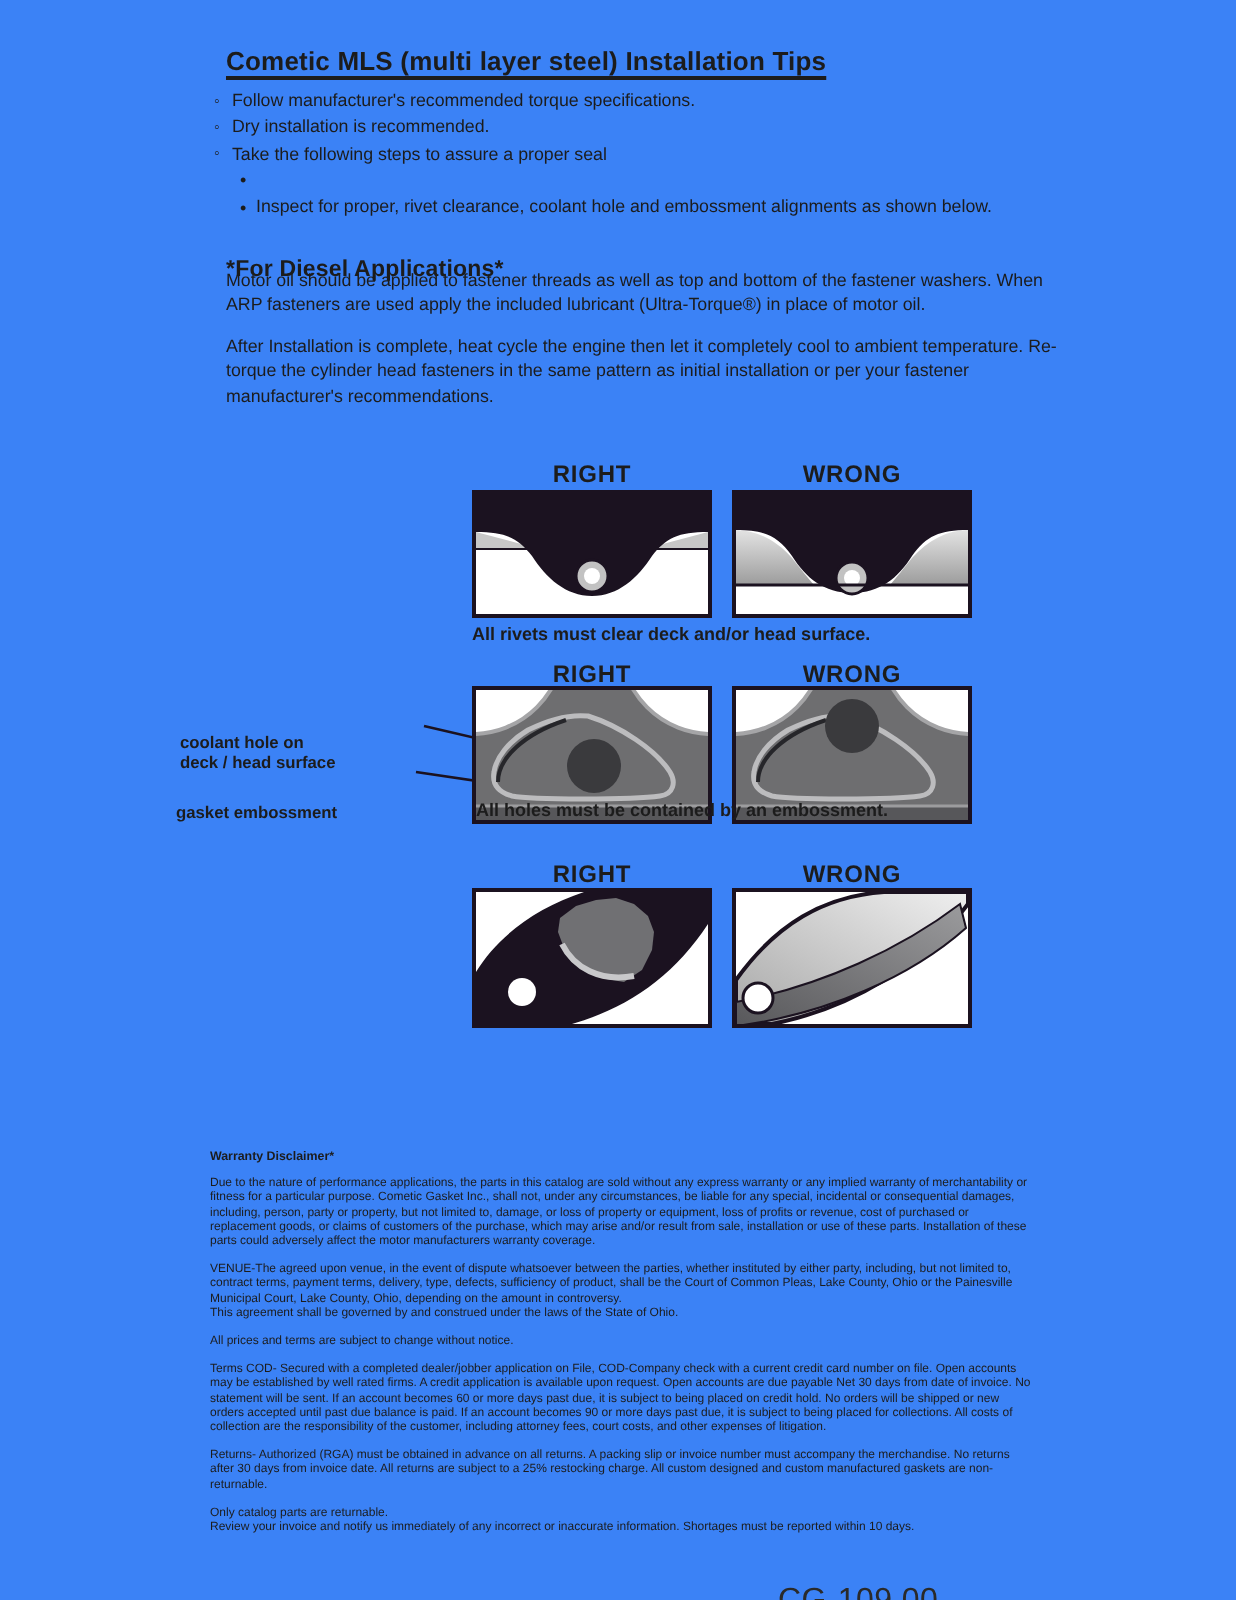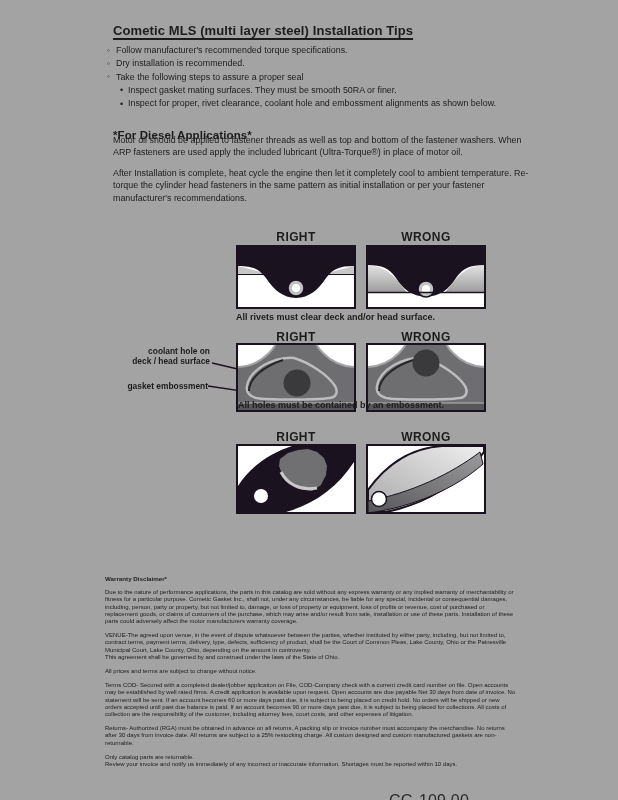--- a/index.html
+++ b/index.html
@@ -1,38 +1,38 @@
 <!DOCTYPE html>
 <html><head>
 <meta charset="utf-8">
 <style>
   html,body{margin:0;padding:0;background:#ffffff;}
   .page{
-    position:relative;width:618px;height:800px;background:#a3a3a3;overflow:hidden;
+    position:relative;width:618px;height:800px;background:#3b82f6;overflow:hidden;
     font-family:"Liberation Sans", sans-serif;color:#1c1c1c;
   }
   .abs{position:absolute;}
   .title{
     left:113px;top:23px;font-size:13px;font-weight:bold;
     text-decoration:underline;text-underline-offset:3px;text-decoration-thickness:1.5px;
     letter-spacing:0.1px;
   }
   .bullets{left:107px;top:44px;width:430px;font-size:8.9px;line-height:12.8px;}
   .bullet-line{display:flex;}
   .bullet-glyph{width:9px;flex:none;font-size:8px;padding-top:0.5px;}
   .sub{margin-left:13px;}
   .sub .bullet-glyph{width:8px;font-size:9px;}
   .h2{left:113px;top:129px;font-size:11.5px;font-weight:bold;letter-spacing:0.1px;}
   .body-para{left:113px;width:416px;font-size:8.9px;line-height:12.4px;}
   .p1{top:134px;}
   .p2{top:167px;}
   .p3{top:206px;}
   .dg-label{width:120px;text-align:center;font-size:12px;font-weight:bold;letter-spacing:0.4px;}
   .dg-caption{font-size:9px;font-weight:bold;line-height:11px;}
-  .side-label{width:120px;text-align:right;font-size:8.4px;font-weight:bold;line-height:10px;}
+  .side-label{width:120px;font-size:8.4px;font-weight:bold;line-height:10px;margin-top:20px;}
   .disclaimer{left:105px;top:575px;width:413px;font-size:6px;line-height:7.2px;}
   .disclaimer h3{font-size:6.2px;margin:0 0 7px 0;}
   .d-para{margin:0 0 7px 0;}
   .d-para.tight{margin:0;}
   .footer-code{left:389px;top:792px;font-size:16px;letter-spacing:0.2px;color:#2a2a2a;}
   svg{display:block;}
 </style>
 </head>
 <body>
 
@@ -48,21 +48,20 @@
     <div class="bullet-line">
       <span class="bullet-glyph">◦</span>
       <span>Dry installation is recommended.</span>
     </div>
     <div class="bullet-line">
       <span class="bullet-glyph">◦</span>
       <span>Take the following steps to assure a proper seal</span>
     </div>
     <div class="bullet-line sub">
       <span class="bullet-glyph">•</span>
-      <span>Inspect gasket mating surfaces.  They must be smooth 50RA or finer.</span>
     </div>
     <div class="bullet-line sub">
       <span class="bullet-glyph">•</span>
       <span>Inspect for proper, rivet clearance, coolant hole and embossment alignments as shown below.</span>
     </div>
   </div>
 
   <div class="abs h2">*For Diesel Applications*</div>
   <div class="abs body-para p1">Motor oil should be applied to fastener threads as well as top and bottom of the fastener washers. When ARP fasteners are used apply the included lubricant (Ultra-Torque®) in place of motor oil.</div>
   <div class="abs body-para p2">After Installation is complete, heat cycle the engine then let it completely cool to ambient temperature. Re-torque the cylinder head fasteners in the same pattern as initial installation or per your fastener manufacturer's recommendations.</div>

